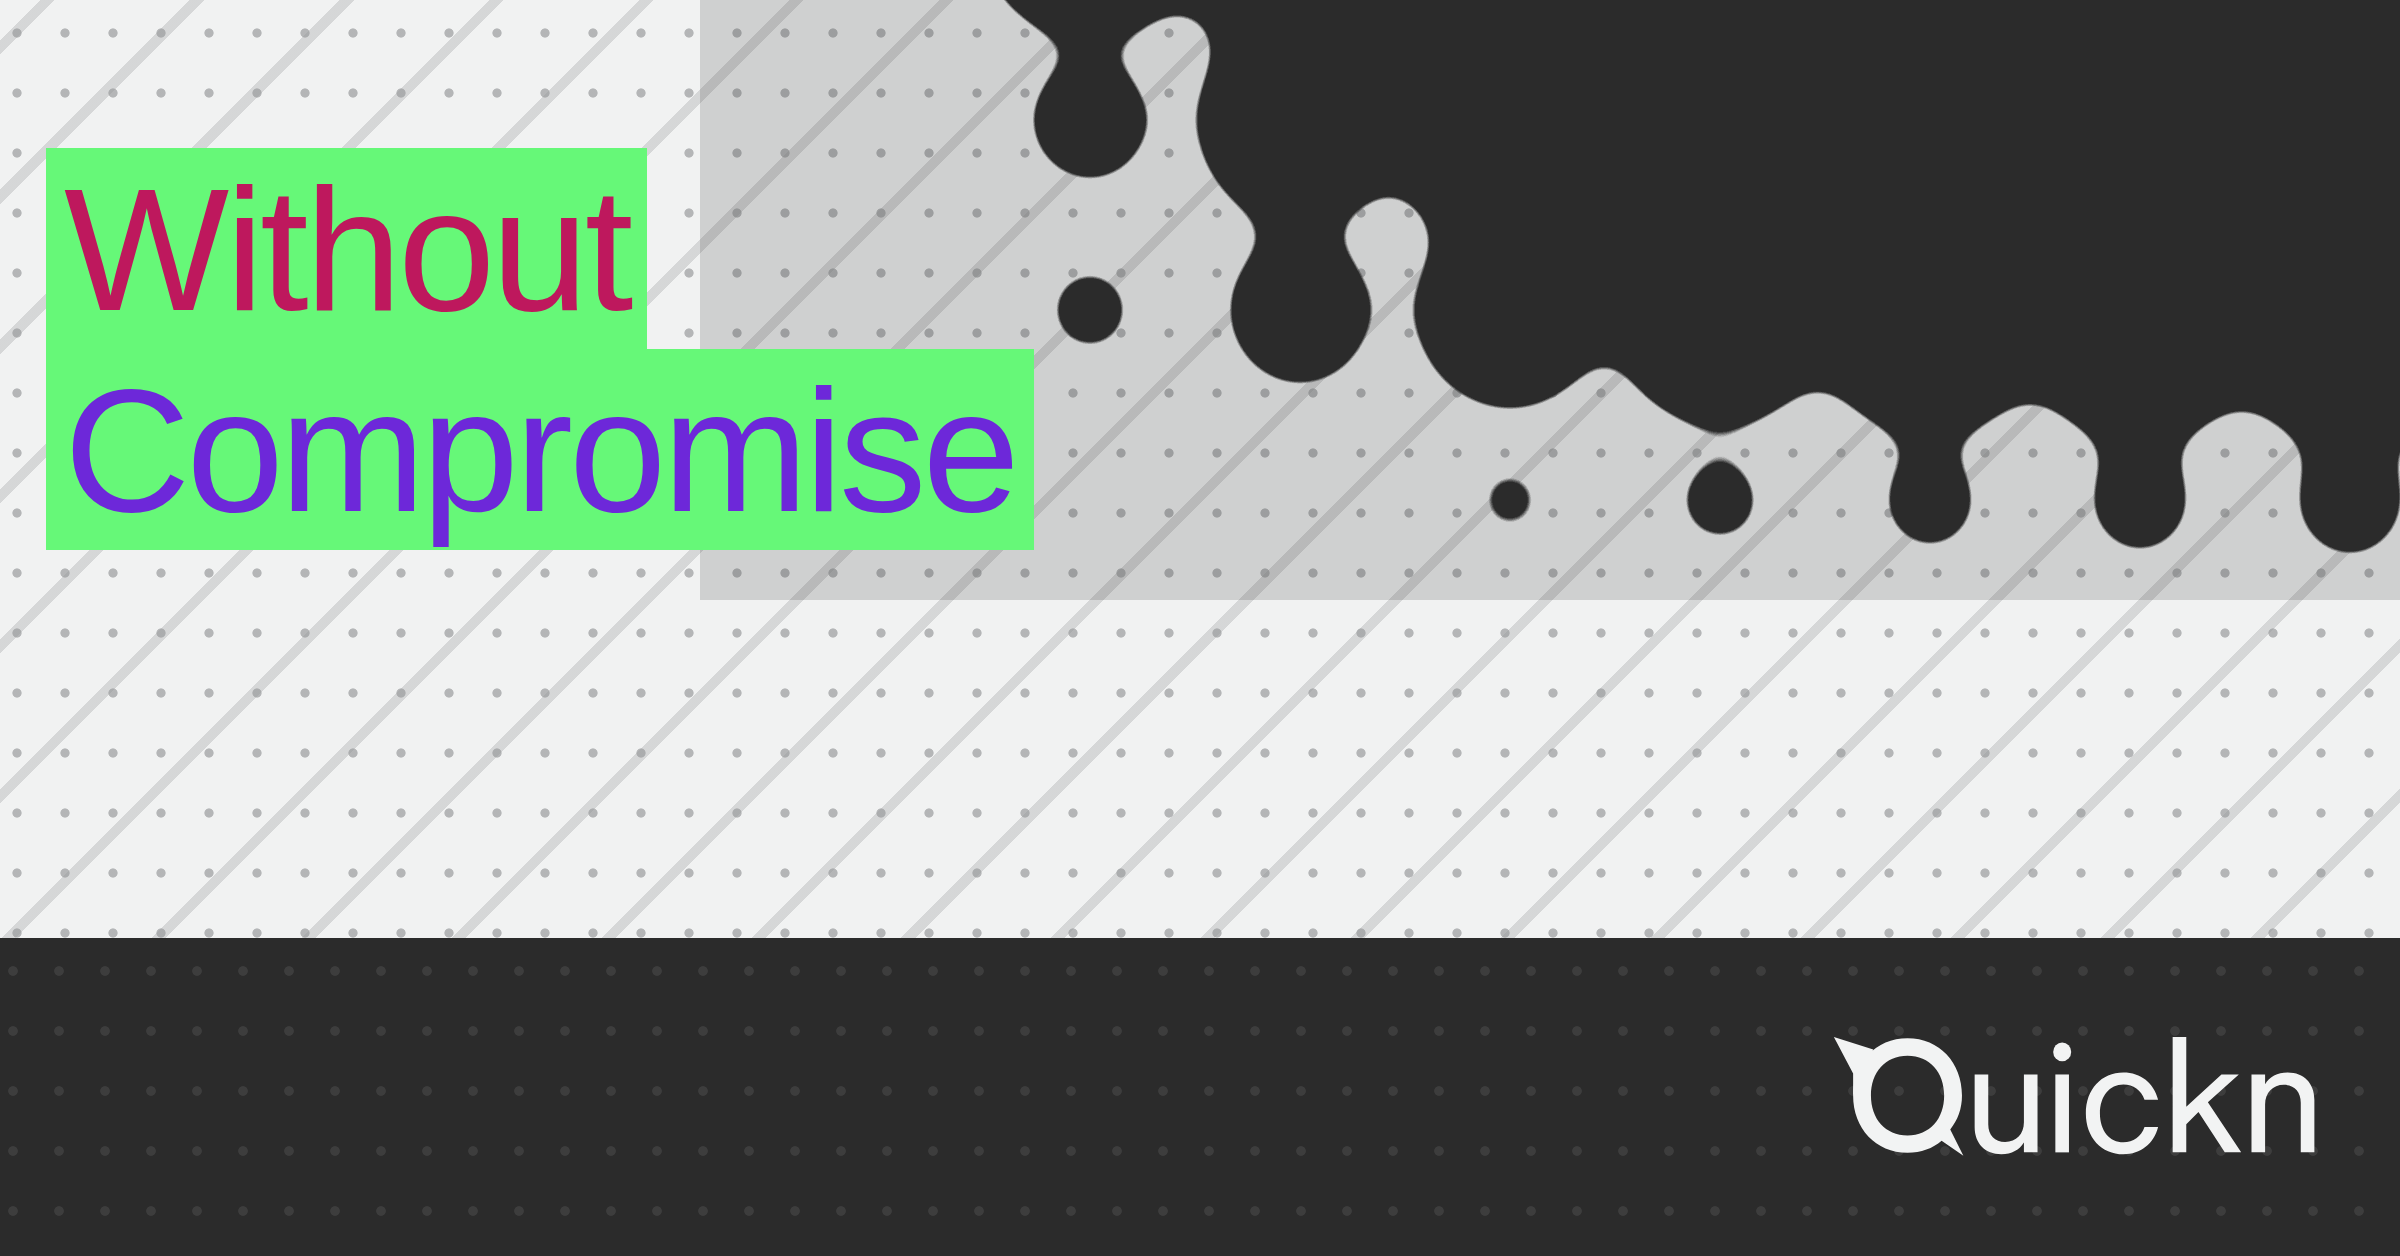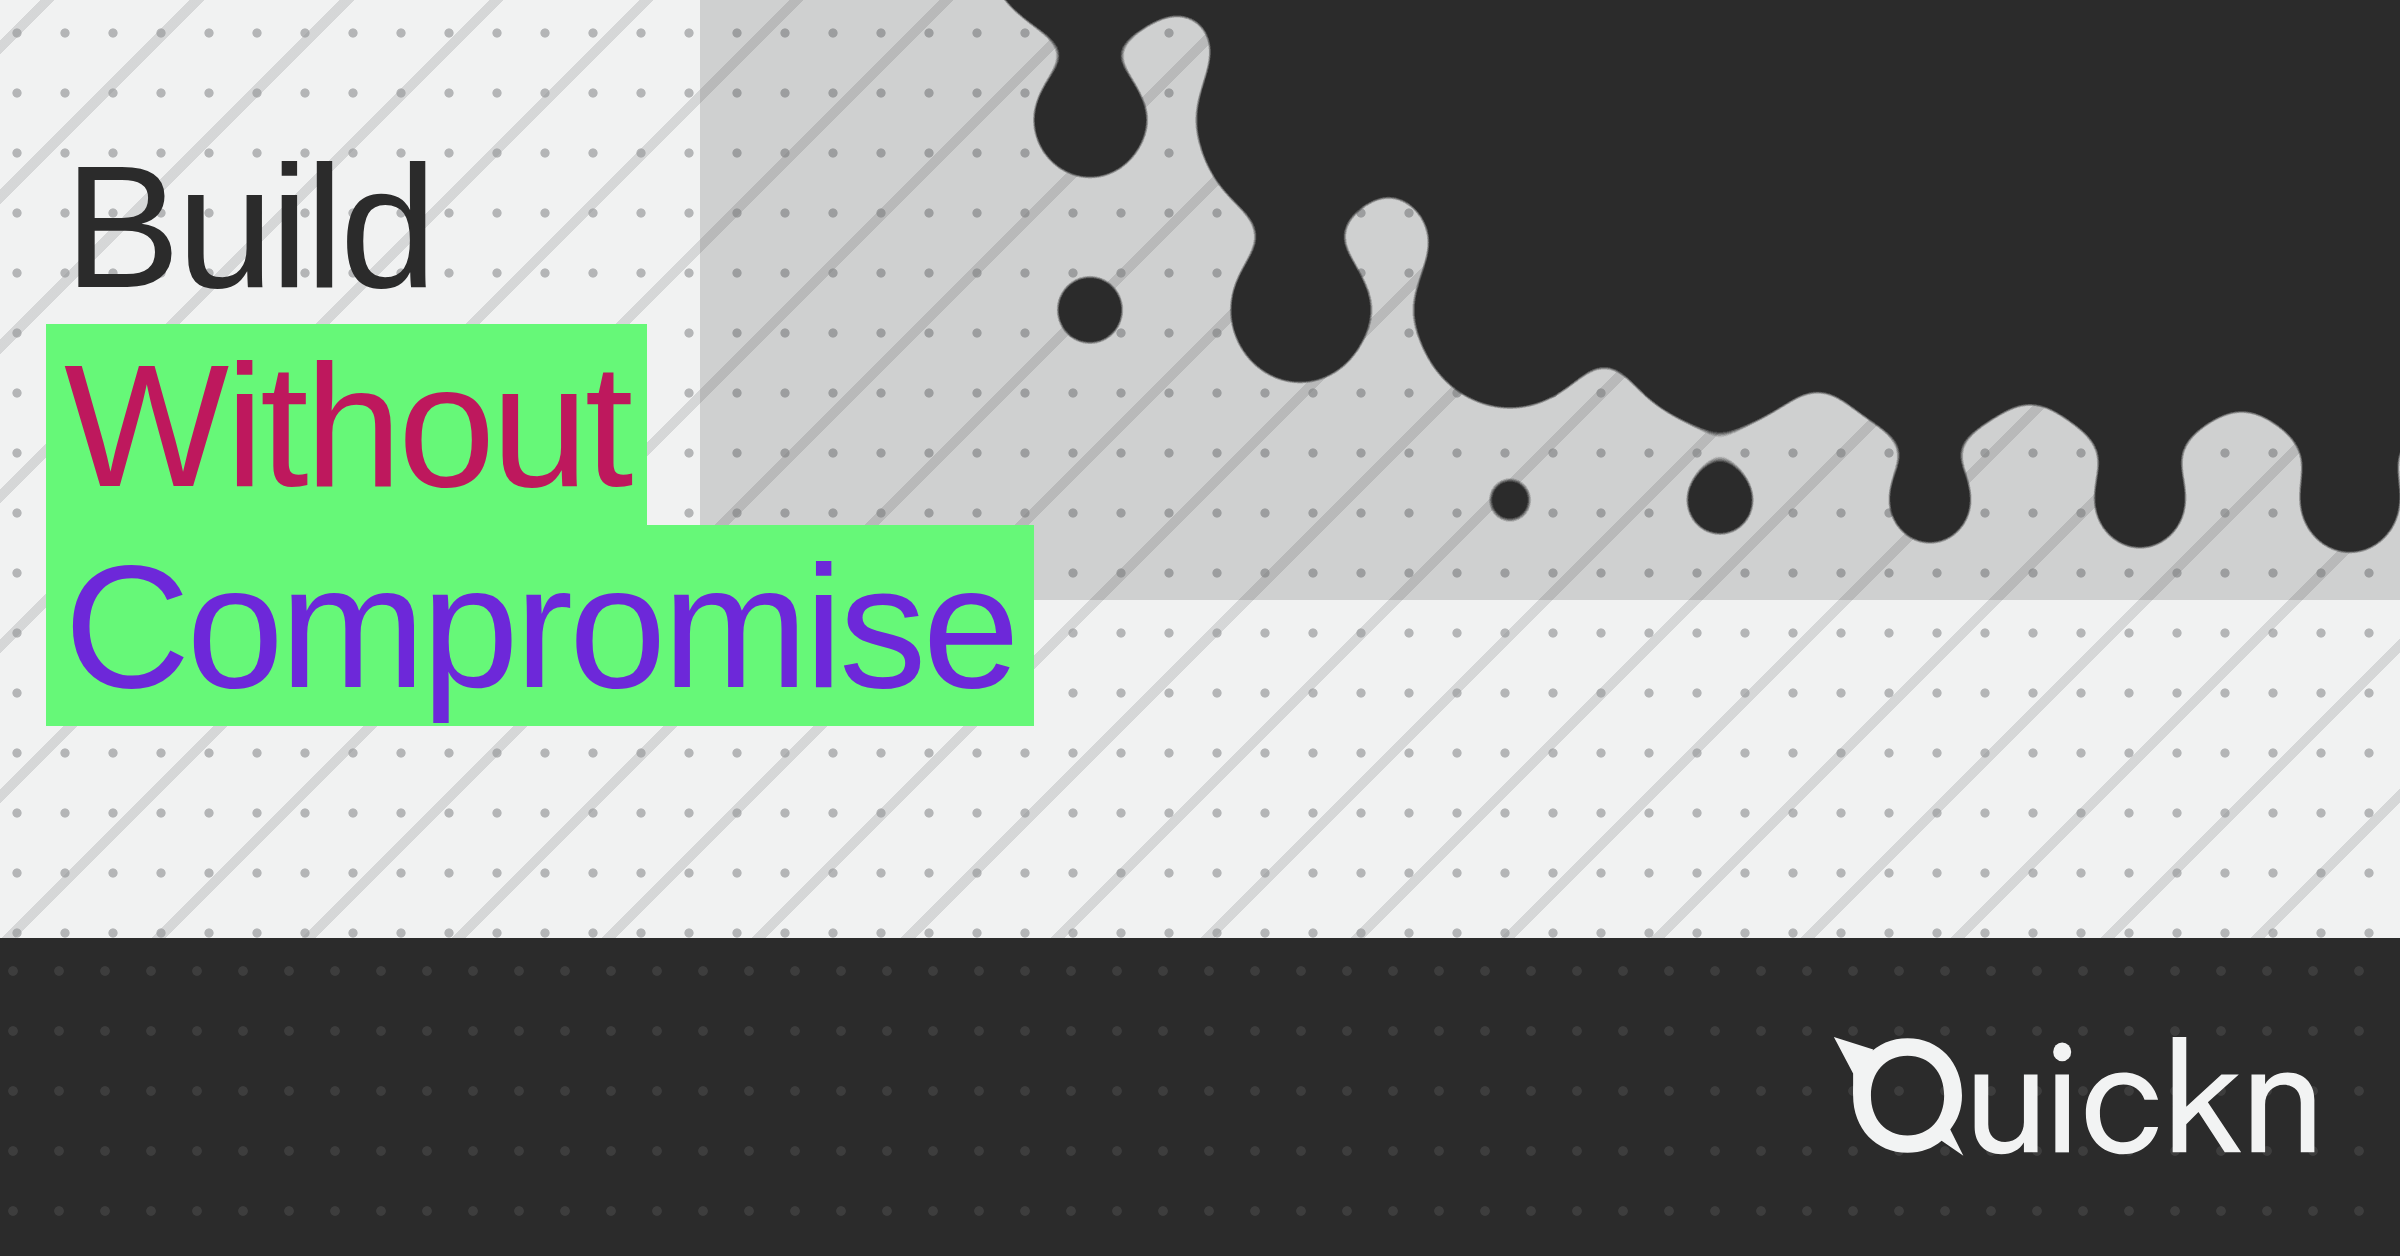--- a/index.html
+++ b/index.html
@@ -170,23 +170,20 @@
               </g>
             </g>
           </mask>
         </defs>
 
         <rect x="0" y="0" width="1700" height="600" fill="#2B2B2B" mask="url(#topmask)"></rect>
       </svg>
     </div>
 
     <div class="headline">
-      <div class="hl-line line1" style="color: rgb(43, 43, 43);">
-        <span class="hl-plain">Build</span>
-      </div>
       <div class="hl-line line2" style="color: #be185d;">
         <span class="hl-mark" style="background: rgb(102, 248, 120);">Without</span>
       </div>
       <div class="hl-line line3" style="color: #6d28d9;">
         <span class="hl-mark" style="background: rgb(102, 248, 120);">Compromise</span>
       </div>
     </div>
 
   </section>
 

